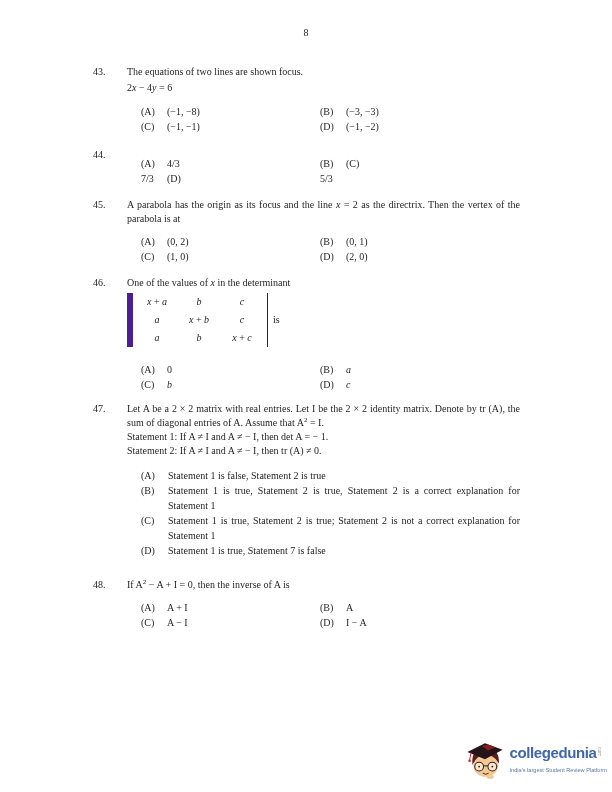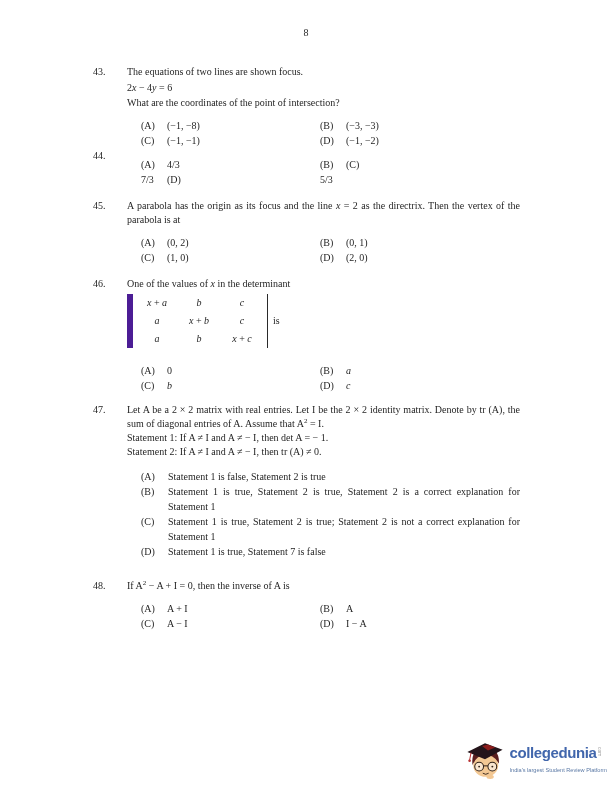--- a/index.html
+++ b/index.html
@@ -22,21 +22,21 @@
     display:grid; grid-template-columns:26px 153px 26px auto;
     margin:9px 0 0 14px; line-height:14.5px;
   }
   .opts1 { display:grid; grid-template-columns:27px 1fr; margin:10px 0 0 14px; line-height:15px; }
   .opts1 .oval { text-align:justify; }
   .det-row { display:flex; align-items:center; margin:3px 0 6px 0; }
   .det { border-left:6px solid #4c1d95; border-right:1px solid #2a2a2a; padding:2px 3px; }
   .det-grid { display:grid; grid-template-columns:42px 42px 44px; row-gap:4px; text-align:center; line-height:14px; }
   .det-is { margin-left:5px; }
   .q46-opts { margin-top:16px; }
-  .mb14 { margin-bottom:1px; } .mb12 { margin-bottom:12px; }
+  .mb14 { margin-bottom:14px; } .mb12 { margin-bottom:12px; }
   .mb10 { margin-bottom:10px; } .mb20 { margin-bottom:20px; }
   .logo { position:absolute; right:5px; bottom:12px; display:flex; align-items:center; }
   .logo-text { margin-left:3px; display:flex; flex-direction:column; }
   .brand-row { display:flex; align-items:flex-start; }
   .brand {
     font-family:"Liberation Sans", sans-serif; font-weight:bold; font-size:15px;
     line-height:18px; color:#4166ac; letter-spacing:-0.4px;
   }
   .brand-suffix {
     font-family:"Liberation Sans", sans-serif; font-size:5px; color:#9a9a9a;
@@ -51,21 +51,20 @@
 
   <div class="pagenum">8</div>
 
   <div class="content">
 
     <div class="q mb14">
       <div class="qnum">43.</div>
       <div class="qbody">
         <p>The equations of two lines are shown focus.</p>
         <div class="eq">2<i>x</i> − 4<i>y</i> = 6</div>
-        <p>What are the coordinates of the point of intersection?</p>
         <div class="opts2">
           <span class="olbl">(A)</span>
           <span class="oval">(−1, −8)</span>
           <span class="olbl">(B)</span>
           <span class="oval">(−3, −3)</span>
           <span class="olbl">(C)</span>
           <span class="oval">(−1, −1)</span>
           <span class="olbl">(D)</span>
           <span class="oval">(−1, −2)</span>
         </div>

